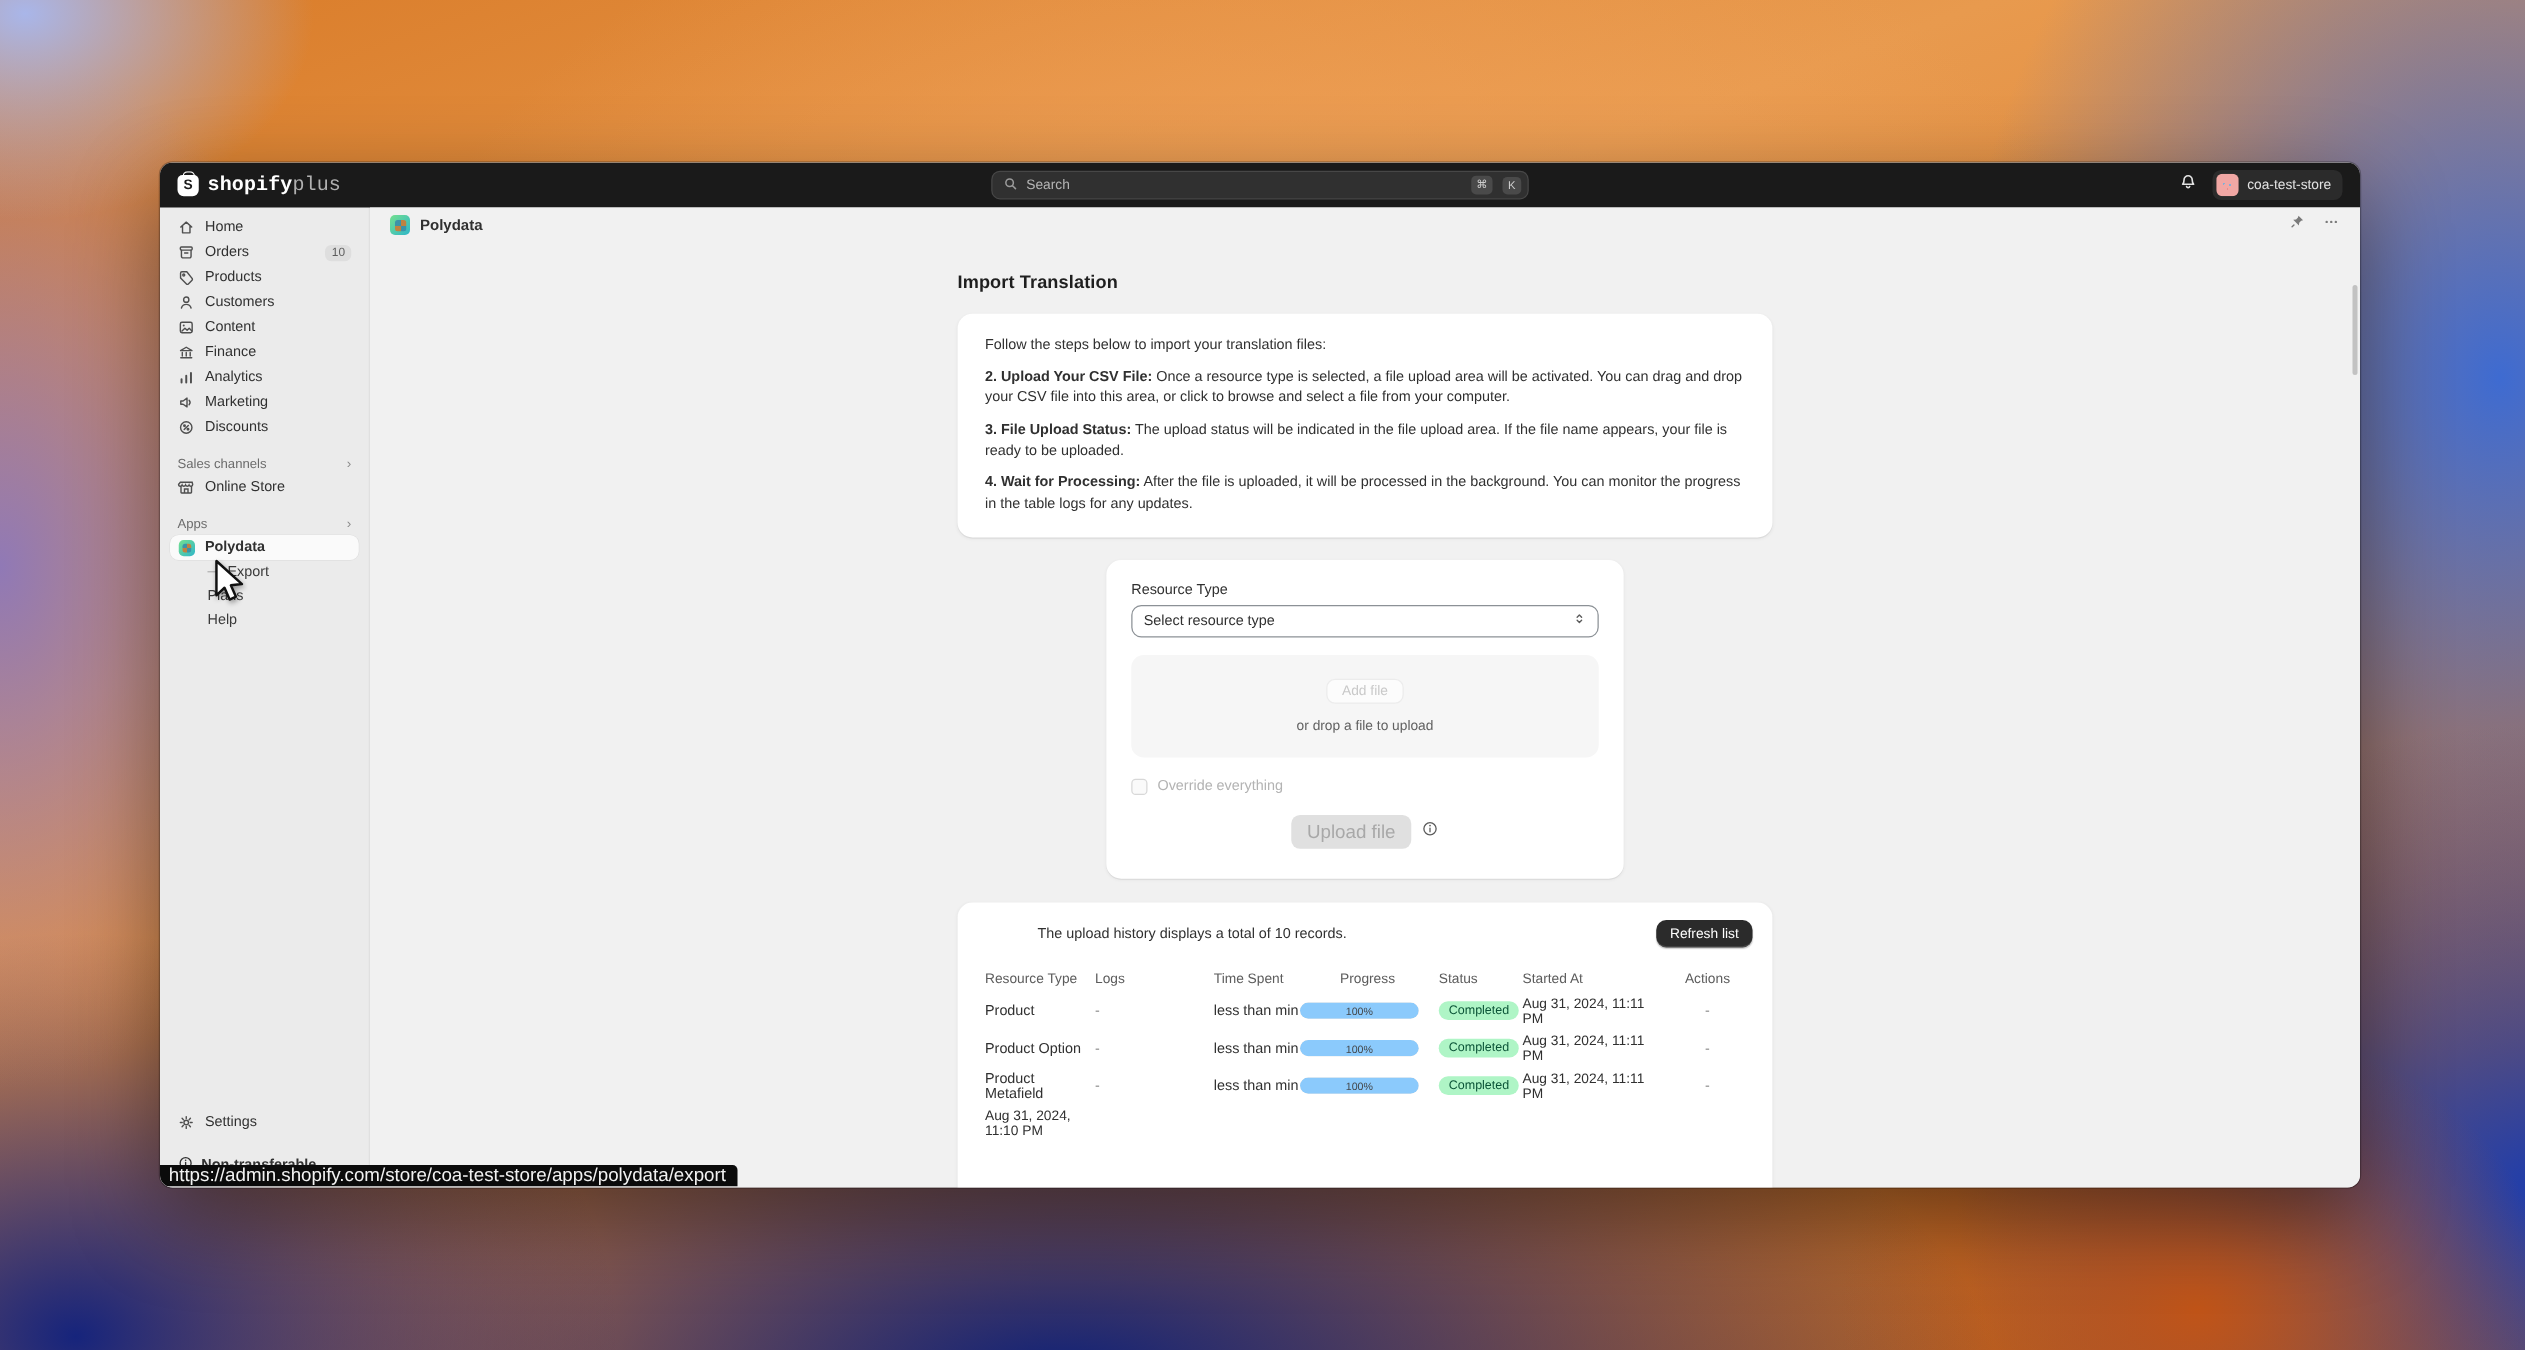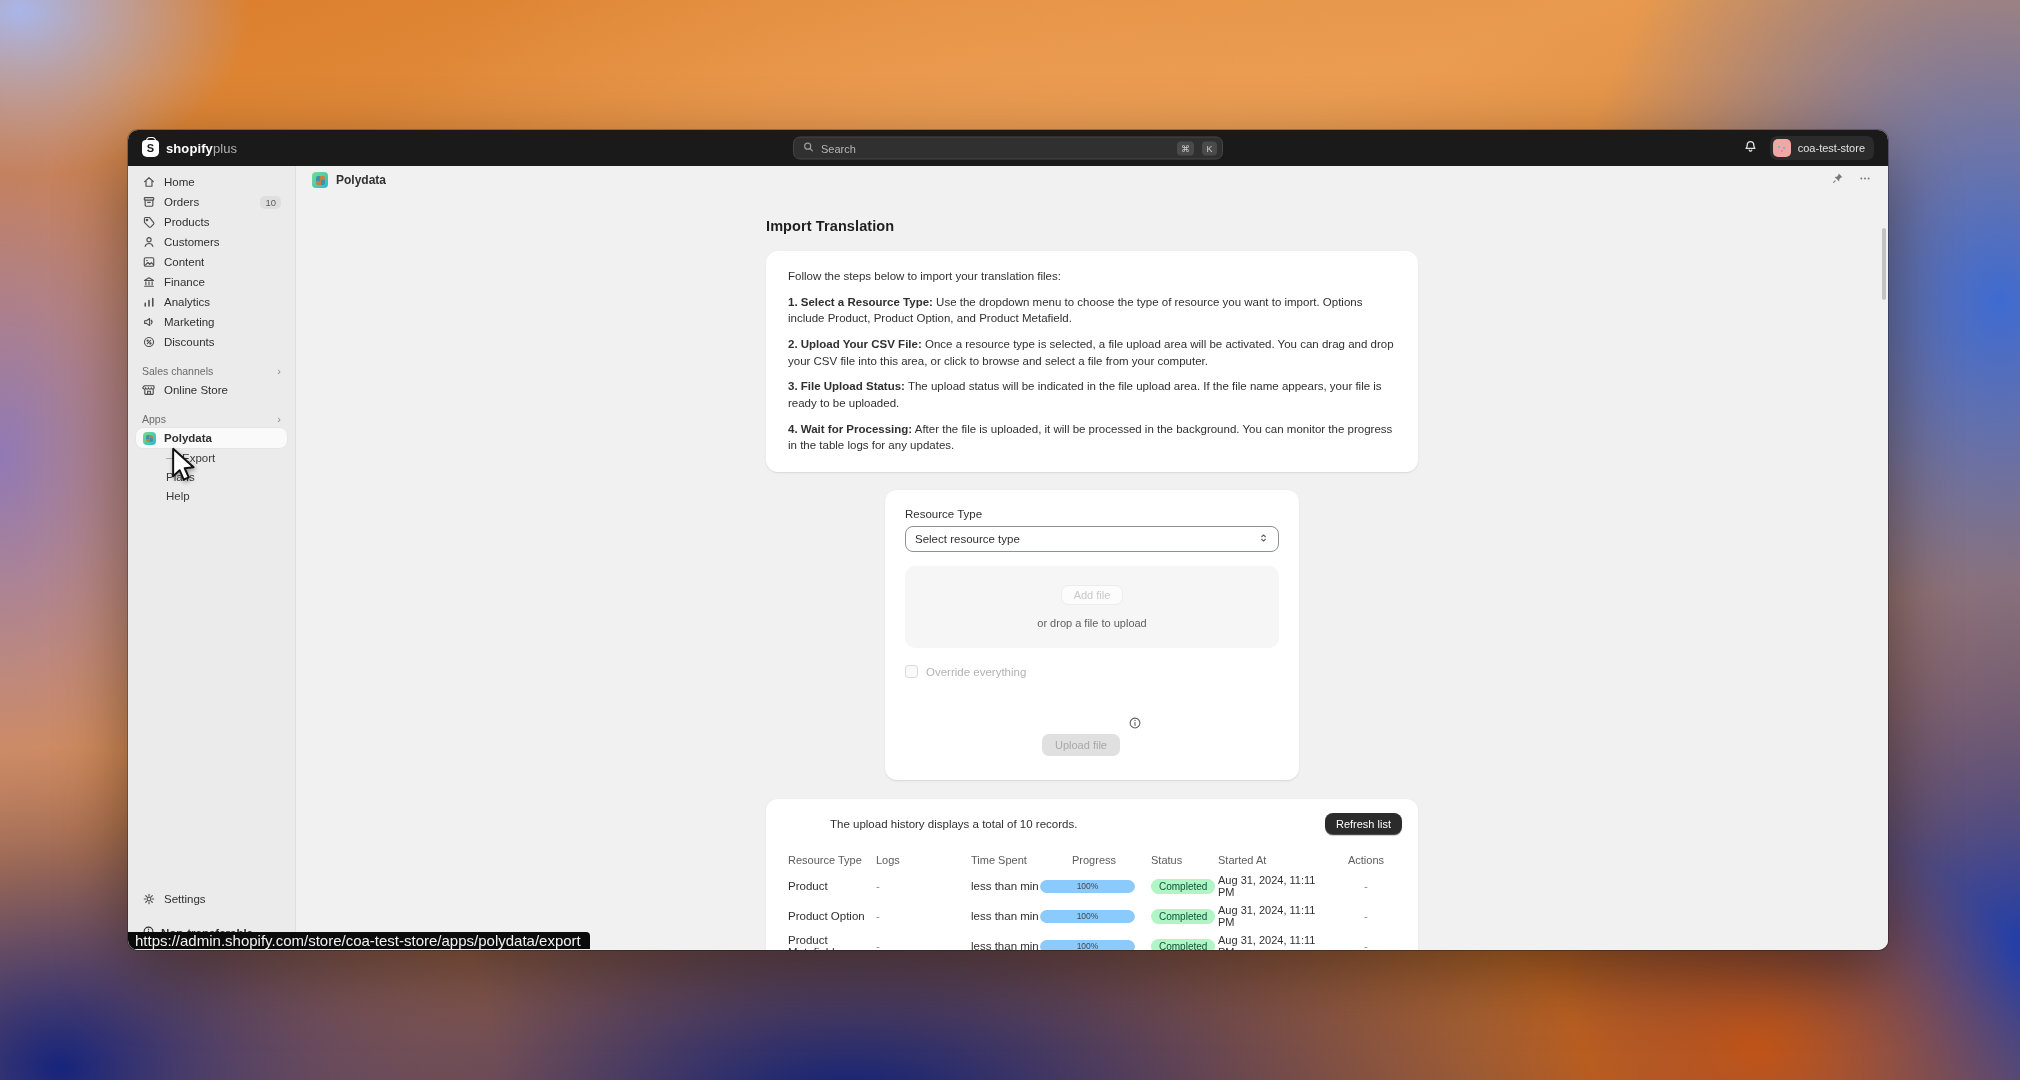--- a/index.html
+++ b/index.html
@@ -26,21 +26,21 @@
     border-radius:10px; overflow:hidden; background:#f1f1f1;
     box-shadow:0 24px 70px rgba(0,0,0,.45), 0 0 0 1px rgba(0,0,0,.25);
   }
 
   
   .topbar { position:relative; height:36px; background:#1a1a1a; display:flex; align-items:center; padding:0 14px; }
   .logo { display:flex; align-items:center; gap:7px; }
   .logo-bag { width:17px; height:17px; background:#fff; border-radius:4px 4px 5px 5px; position:relative; display:flex; align-items:center; justify-content:center; }
   .logo-bag::before { content:""; position:absolute; top:-3px; left:4px; width:8px; height:6px; border:1.5px solid #fff; border-bottom:none; border-radius:4px 4px 0 0; }
   .logo-bag span { font-size:11px; font-weight:bold; color:#1a1a1a; line-height:1; }
-  .logo-text { font-size:13px; color:#fff; font-weight:700; letter-spacing:.1px; }
+  .logo-text { font-size:16px; color:#fff; font-weight:700; letter-spacing:.1px;font-family:Liberation Mono, monospace; }
   .logo-text i { font-style:normal; font-weight:400; color:#b0b0b0; }
   .search {
     position:absolute; left:50%; top:50%; transform:translate(-50%,-50%);
     width:430px; height:23px; background:#303030; border:1px solid #474747; border-radius:7px;
     display:flex; align-items:center; gap:6px; padding:0 5px 0 8px; color:#b5b5b5; font-size:11px;
   }
   .search .ph { flex:1; }
   .kbd { background:#4a4a4a; color:#cfcfcf; border-radius:4px; font-size:9px; padding:2px 4px; min-width:15px; text-align:center; margin-left:2px; }
   .top-right { margin-left:auto; display:flex; align-items:center; gap:12px; }
   .store-chip { display:flex; align-items:center; gap:7px; background:#2b2b2b; border-radius:7px; padding:3px 9px 3px 3px; }
@@ -81,21 +81,21 @@
   .fl { font-size:11.5px; color:#303030; margin-bottom:6px; }
   .select { height:26px; border:1px solid #8c9196; border-radius:8px; background:#fff; display:flex; align-items:center; padding:0 9px; font-size:11.5px; color:#303030; }
   .select .chevud { margin-left:auto; }
   .dropzone { margin-top:14px; height:82px; background:#f6f6f6; border-radius:10px; display:flex; flex-direction:column; align-items:center; justify-content:center; gap:12px; }
   .addfile { background:#fcfcfc; border:1px solid #ececec; color:#c9c9c9; font-size:11px; border-radius:7px; padding:3px 12px; }
   .drophint { font-size:11px; color:#616161; }
   .checkrow { display:flex; align-items:center; gap:8px; margin-top:17px; }
   .checkbox { width:13px; height:13px; border:1.5px solid #d8d8d8; border-radius:3.5px; background:#fafafa; }
   .checklabel { font-size:11.5px; color:#b3b3b3; }
   .uploadrow { display:flex; align-items:center; justify-content:center; gap:8px; margin-top:16px; }
-  .uploadbtn { background:#e0e0e0; color:#a8a8a8; font-size:11px; border:none; border-radius:7px; padding:5px 13px;margin-top:40px; }
+  .uploadbtn { background:#e0e0e0; color:#a8a8a8; font-size:15px; border:none; border-radius:7px; padding:5px 13px; }
 
   .card.history { margin-top:19px; padding:14px 16px 10px; height:280px; }
   .history-top { display:flex; align-items:center; }
   .history-summary { font-size:11.5px; color:#303030;margin-left:48px; }
   .refresh-btn { margin-left:auto; background:#2b2b2b; color:#fff; font-size:11px; border:none; border-radius:8px; padding:5px 11px; box-shadow:inset 0 -1px 0 rgba(255,255,255,.15), 0 1px 1px rgba(0,0,0,.2); }
   .tbl { margin-top:14px; }
   .trow { display:grid; grid-template-columns:88px 95px 69px 111px 67px 112px 1fr; align-items:center; height:30px; padding-left:6px; font-size:11.5px; color:#303030; }
   .trow.thead { height:22px; color:#5c5c5c; font-size:11px; }
   .cell-actions { text-align:center; color:#8a8a8a; }
   .logs-dash { color:#8a8a8a; }
@@ -322,21 +322,20 @@
             </span>
           </span>
         </div>
 
         <div class="page">
           <h1 class="page-title">Import Translation</h1>
 
           <section class="card instructions">
             <p>Follow the steps below to import your translation files:</p>
             <div id="steps">
-                <p><b>1. Select a Resource Type:</b> Use the dropdown menu to choose the type of resource you want to import. Options include Product, Product Option, and Product Metafield.</p>
                 <p><b>2. Upload Your CSV File:</b> Once a resource type is selected, a file upload area will be activated. You can drag and drop your CSV file into this area, or click to browse and select a file from your computer.</p>
                 <p><b>3. File Upload Status:</b> The upload status will be indicated in the file upload area. If the file name appears, your file is ready to be uploaded.</p>
                 <p><b>4. Wait for Processing:</b> After the file is uploaded, it will be processed in the background. You can monitor the progress in the table logs for any updates.</p>
               </div>
           </section>
 
           <section class="card form">
             <div class="fl">Resource Type</div>
             <div class="select">
               <span>Select resource type</span>

